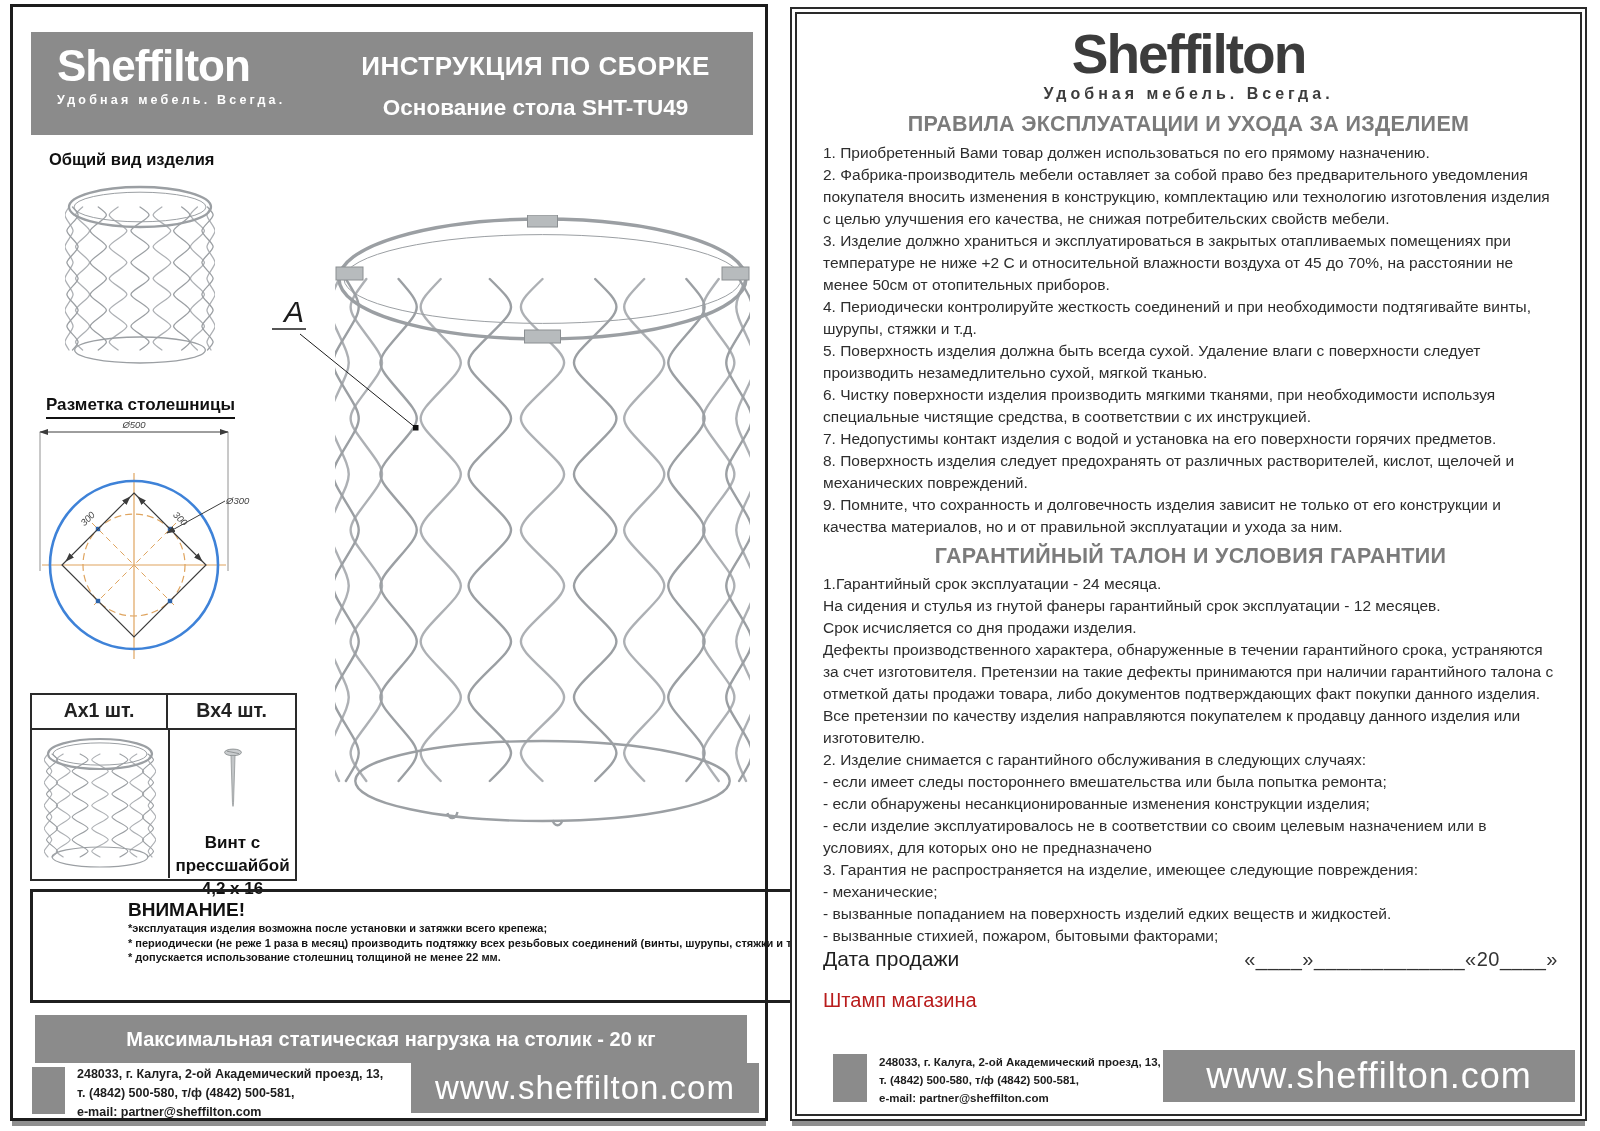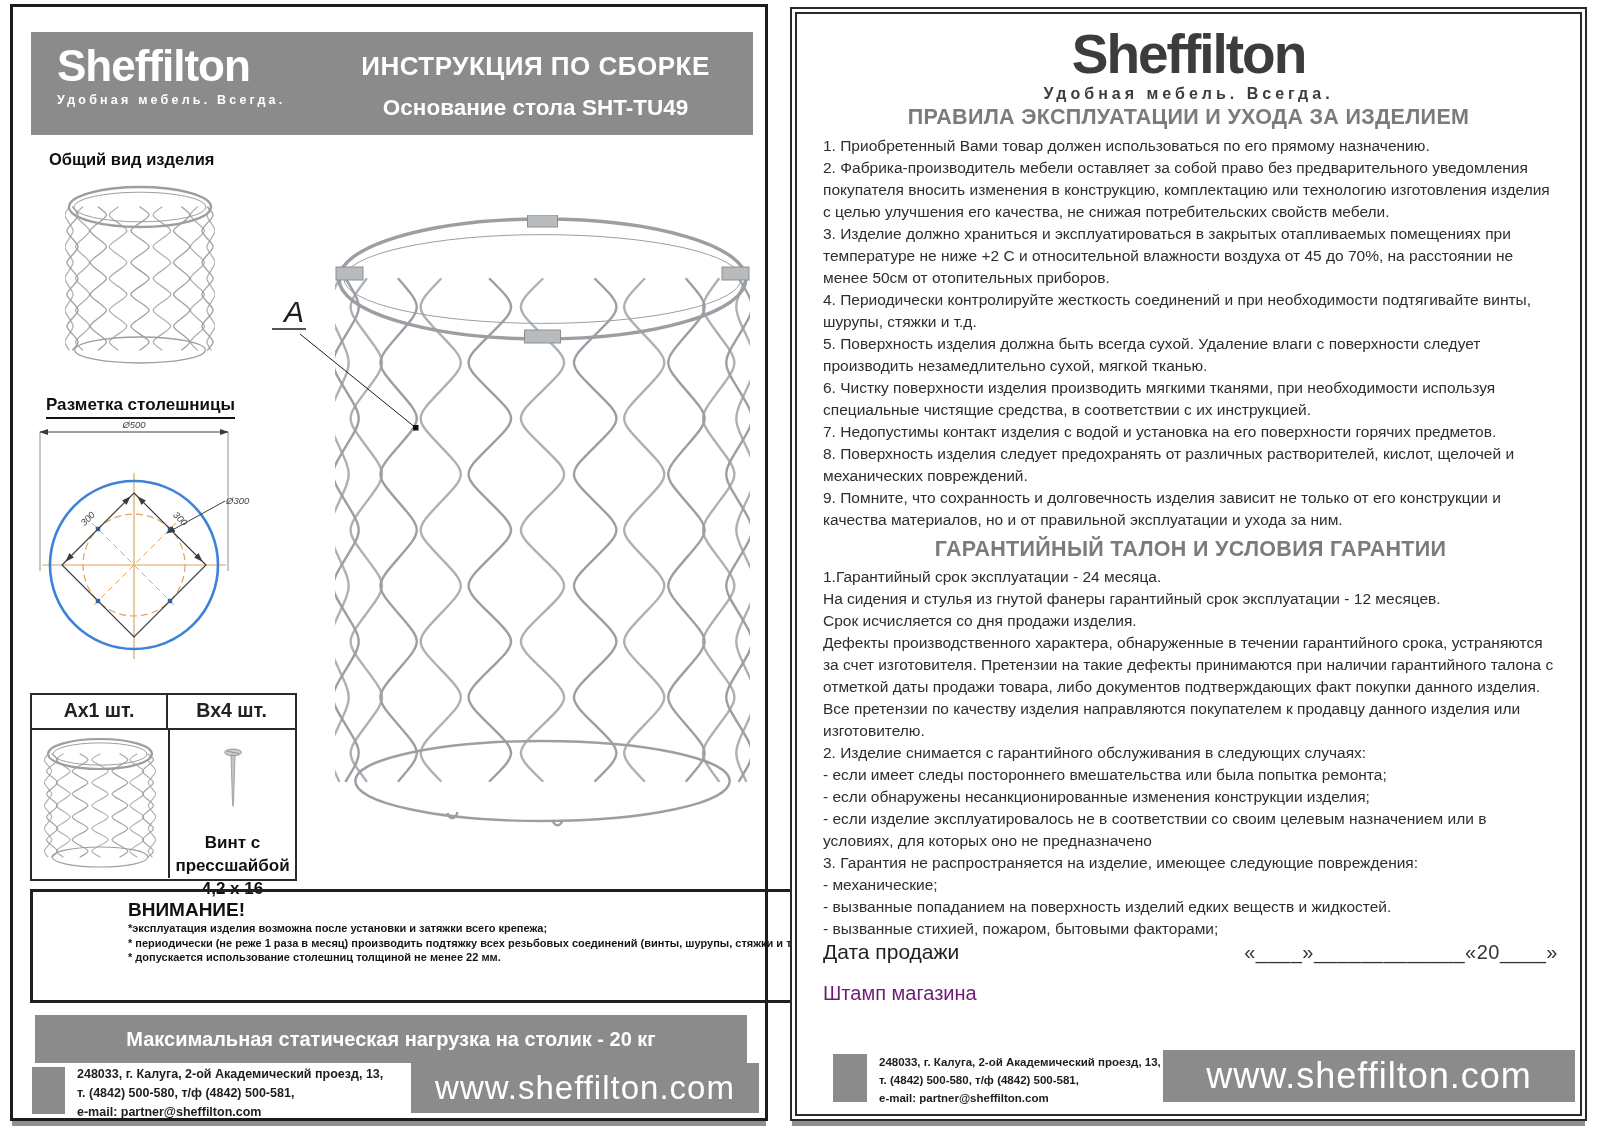--- a/index.html
+++ b/index.html
@@ -42,28 +42,28 @@
   .webL{left:398px;top:1056px;width:348px;height:50px;font-size:33px;line-height:50px;letter-spacing:1px;}
 
   
   .pageR{left:790px;top:7px;width:797px;height:1114px;border:2.5px solid #2a2a2a;background:#fff;
          box-shadow:0 7px 0 -2px #8f8f8f;box-sizing:border-box;}
   .pageRinner{position:absolute;inset:3px;border:2px solid #2a2a2a;}
   .logoR{text-align:center;margin-top:13px;color:#3c3c3c;}
   .logoR .brand{font-size:55px;font-weight:bold;letter-spacing:-2px;line-height:1;}
   .logoR .tag{font-size:16px;font-weight:bold;letter-spacing:4px;margin-top:3px;}
   .grayHead{text-align:center;font-size:21.5px;font-weight:bold;color:#7b7b7b;letter-spacing:.3px;}
-  .rulesTitle{margin-top:2px;}
+  .rulesTitle{margin-top:9px;}
   .bodyCol{margin:5px 22px 0 26px;}
   .bodyCol p{margin:0;font-size:15.5px;line-height:22px;color:#2d2d2d;}
   .warrTitle{margin:6px 0 4px;}
   .dateRow{display:flex;justify-content:space-between;align-items:baseline;margin-top:0;}
   .dateLbl{font-size:21px;color:#1f1f1f;}
   .dateBlanks{font-size:20px;color:#333;letter-spacing:.5px;}
-  .stampLbl{font-size:20px;color:#701a75;margin-top:18px;}
+  .stampLbl{font-size:20px;color:#b91c1c;margin-top:18px;}
   .addrR{left:82px;top:1040px;font-size:11.5px;line-height:1.55;}
   .sqR{left:36px;top:1040px;}
   .webR{left:366px;top:1036px;width:412px;height:52px;font-size:36px;line-height:52px;letter-spacing:1px;}
 
   svg text{font-family:"Liberation Sans",sans-serif;}
   .dimTxt{font-size:9.5px;font-style:italic;fill:#444;}
 </style>
 </head>
 <body>
 

